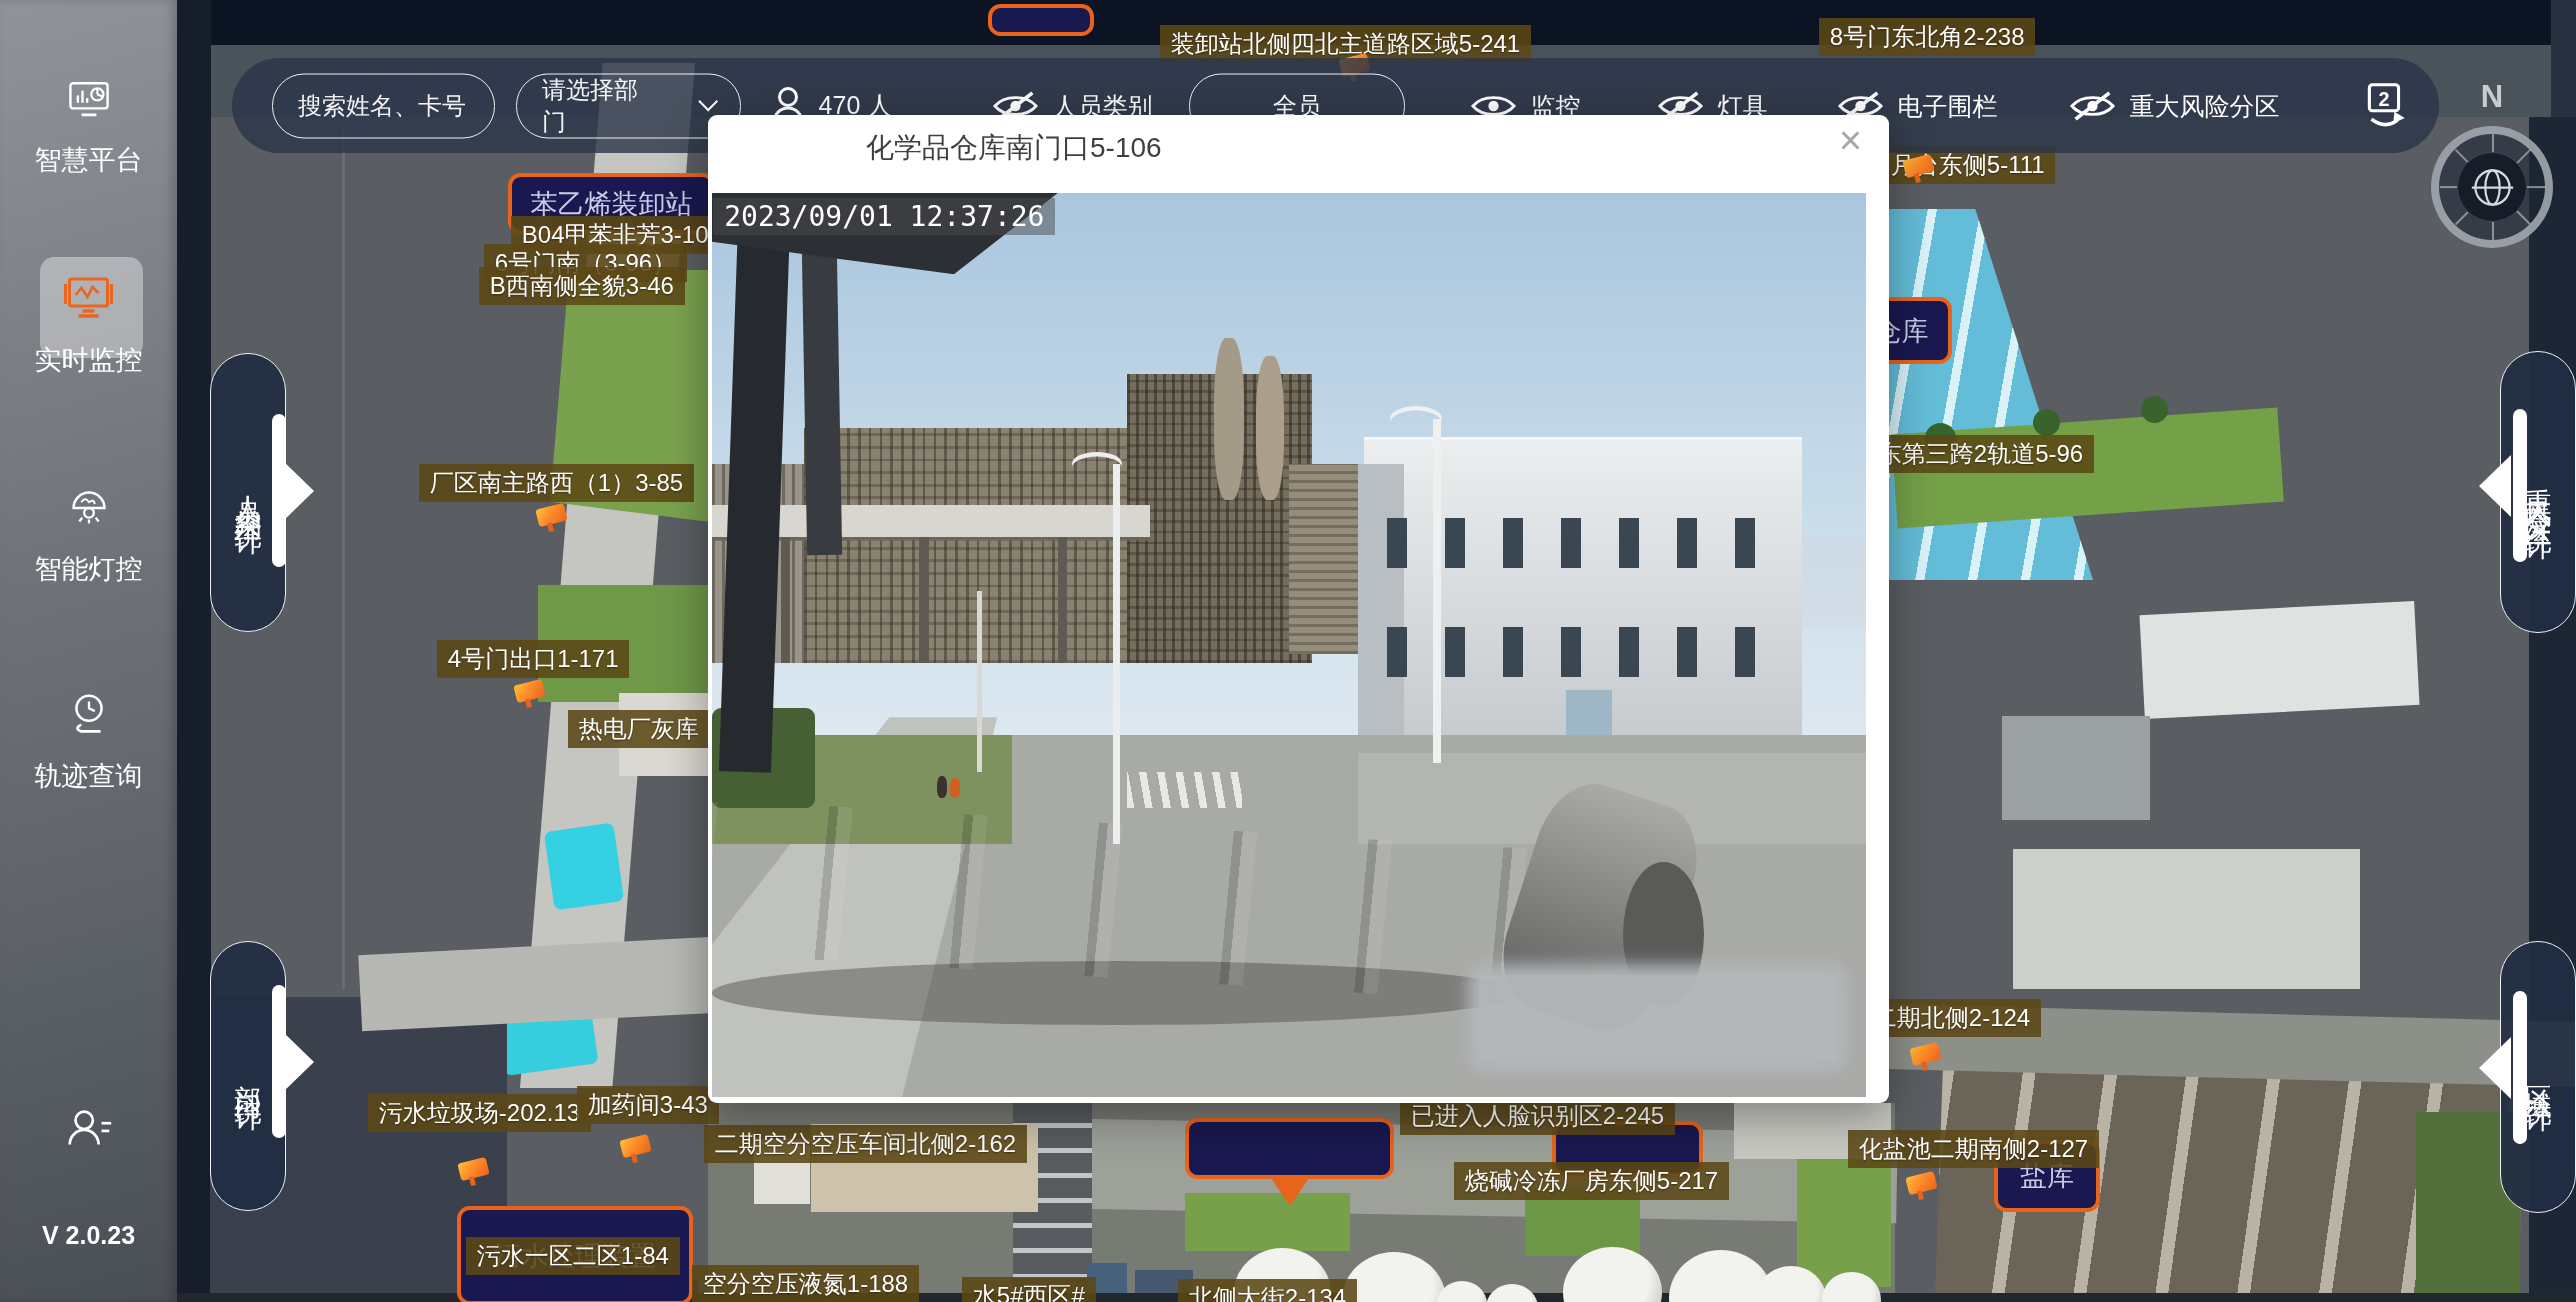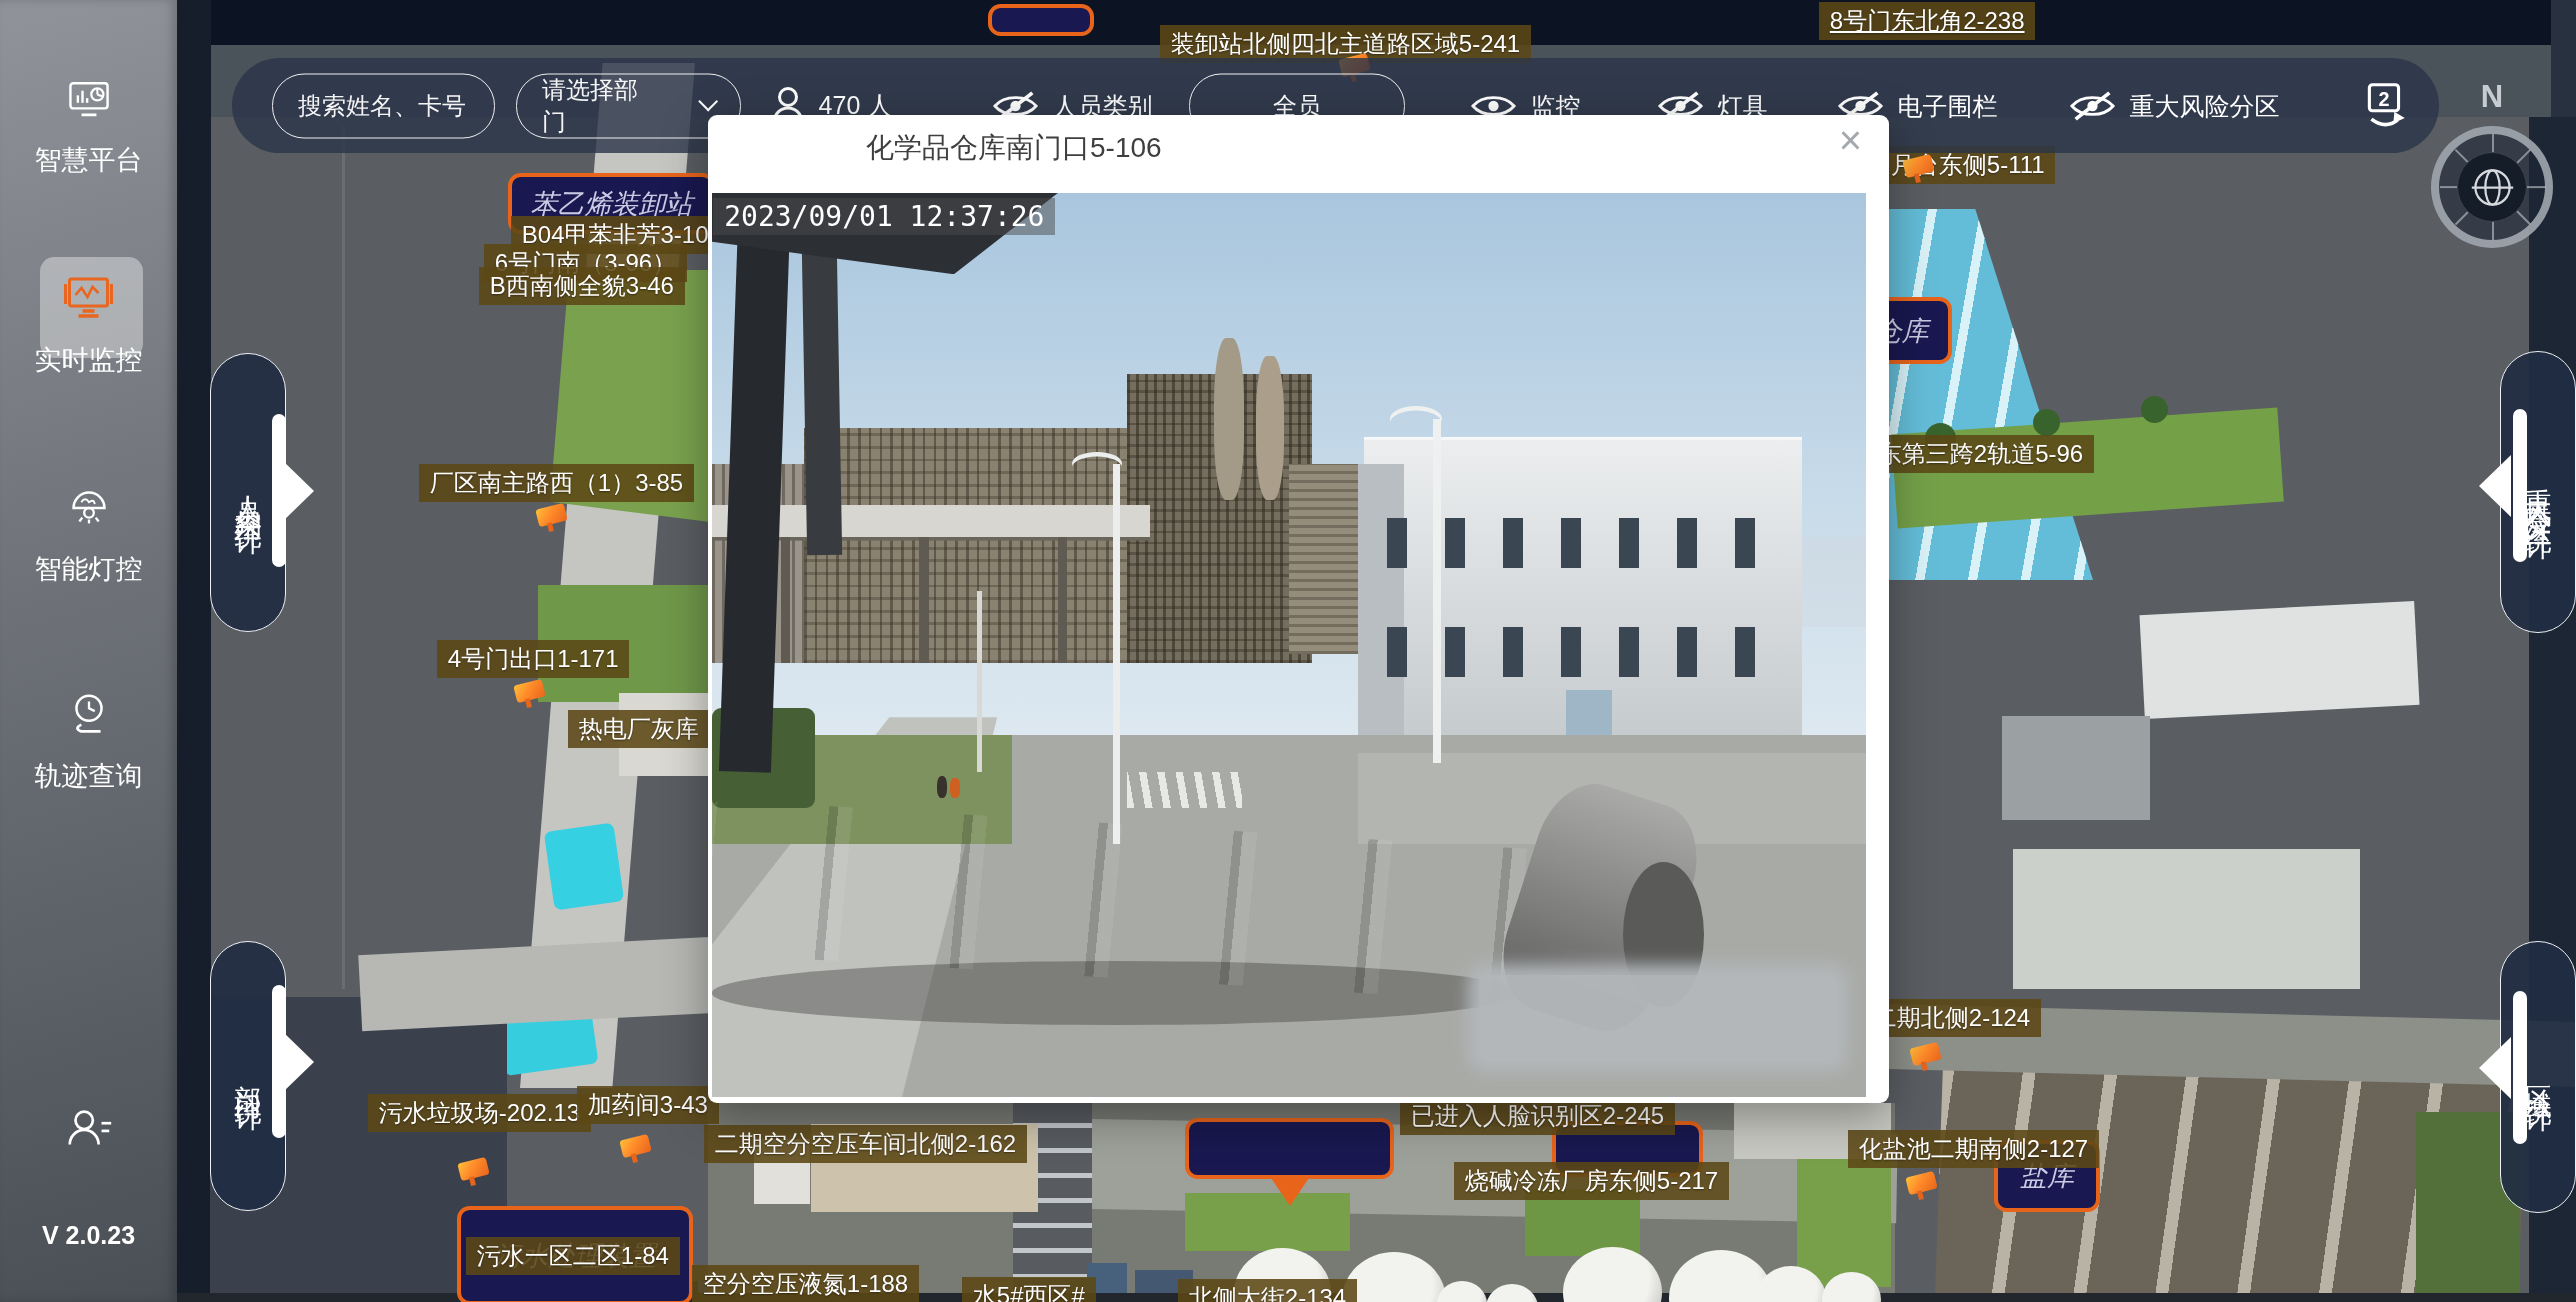--- a/index.html
+++ b/index.html
@@ -12,21 +12,21 @@
   .scn{position:absolute;}
   .tank{border-radius:50%;background:radial-gradient(circle at 40% 35%,#f2f2ef 0 55%,#c9c9c5 80%,#a8a8a4 100%);}
   .tree{border-radius:50%;background:#39632c;}
 
   
   .tag{position:absolute;z-index:5;background:rgba(92,72,22,.88);color:#fff;
        font-size:24px;line-height:1.2;padding:4.5px 10.8px;white-space:nowrap;
        text-shadow:0 0.9px 1.8px rgba(0,0,0,.45);cursor:pointer;}
   .callout{position:absolute;z-index:5;background:#191850;border:4.5px solid #e8641b;
        border-radius:12.6px;color:#c9cbe4;font-size:27px;display:flex;align-items:center;
-       justify-content:center;white-space:nowrap;cursor:pointer;font-style:italic;}
+       justify-content:center;white-space:nowrap;cursor:pointer;}
   .callout .ptr{position:absolute;left:50%;top:100%;transform:translateX(-50%);
        width:0;height:0;border:21.6px solid transparent;border-top:31px solid #e8641b;border-bottom:none;}
   .cam{position:absolute;z-index:6;width:29px;height:18px;border-radius:3.6px;
        background:linear-gradient(135deg,#ffc13a,#ff8c2a 45%,#e8641b);transform:rotate(-14deg);cursor:pointer;}
   .cam::after{content:"";position:absolute;left:8px;top:16px;width:4.5px;height:9px;background:#e8641b;}
 
   
   #toolbar{position:absolute;left:232px;top:58px;width:2207px;height:95px;z-index:15;
        background:rgba(42,53,73,.80);border-radius:48px;}
   .tb{position:absolute;top:50%;transform:translateY(-50%);}
@@ -154,21 +154,21 @@
         <div class="callout" style="left: 1552px; top: 1121px; width: 151px; height: 56px;">
           <span></span>
         </div>
         <div class="callout" style="left: 457px; top: 1206px; width: 236px; height: 99px;">
           <span>污水处理装置</span>
         </div>
         <div class="callout" style="left: 1994px; top: 1140px; width: 106px; height: 72px;">
           <span>盐库</span>
         </div>
         <div class="tag" style="left: 1160px; top: 25px;">装卸站北侧四北主道路区域5-241</div>
-        <div class="tag" style="left: 1819px; top: 2px; text-decoration: underline;">8号门东北角2-238</div>
+        <div class="tag" style="left: 1819px; top: 18px;">8号门东北角2-238</div>
         <div class="tag" style="left: 511px; top: 216px;">B04甲苯非芳3-10</div>
         <div class="tag" style="left: 484px; top: 244px;">6号门南（3-96）</div>
         <div class="tag" style="left: 479px; top: 267px;">B西南侧全貌3-46</div>
         <div class="tag" style="left: 1880px; top: 146px;">月台东侧5-111</div>
         <div class="tag" style="left: 419px; top: 464px;">厂区南主路西（1）3-85</div>
         <div class="tag" style="left: 1867px; top: 435px;">东第三跨2轨道5-96</div>
         <div class="tag" style="left: 437px; top: 640px;">4号门出口1-171</div>
         <div class="tag" style="left: 568px; top: 710px;">热电厂灰库</div>
         <div class="tag" style="left: 1862px; top: 999px;">二期北侧2-124</div>
         <div class="tag" style="left: 368px; top: 1094px;">污水垃圾场-202.13</div>

